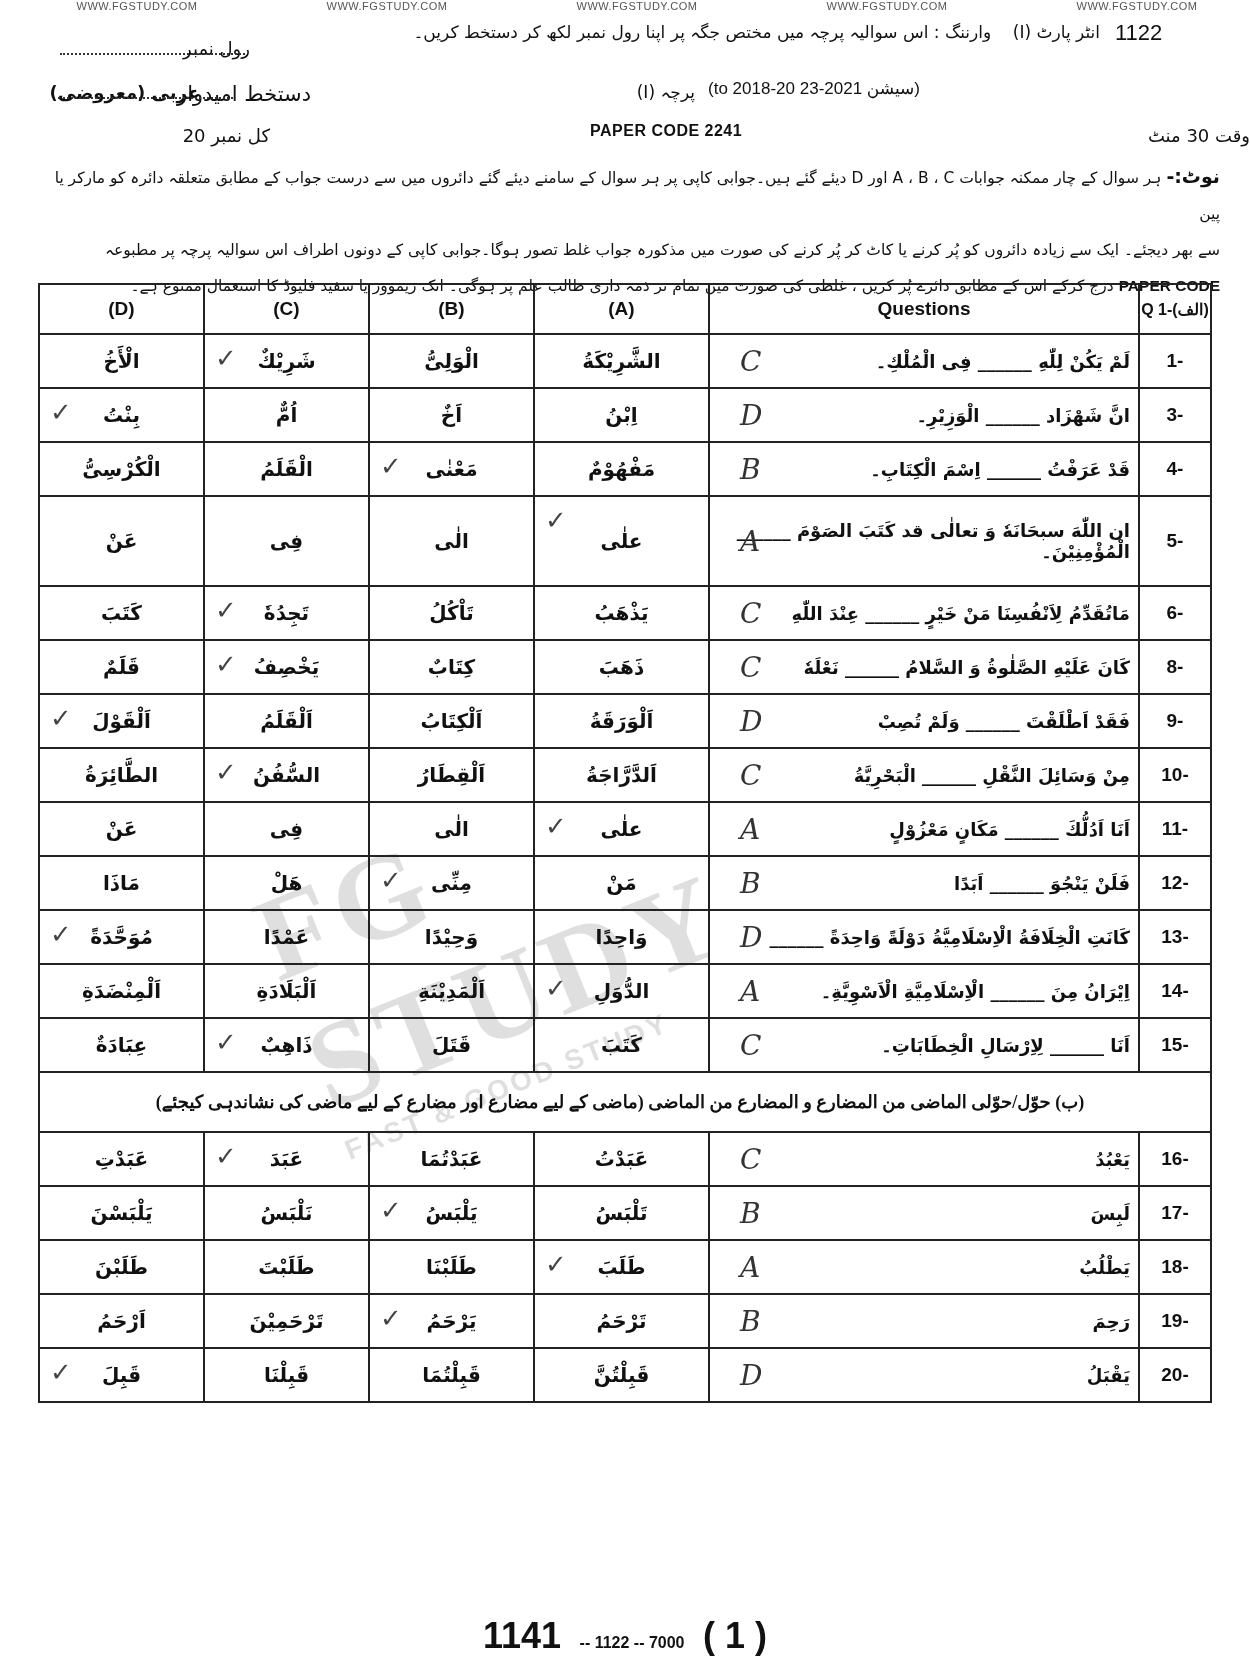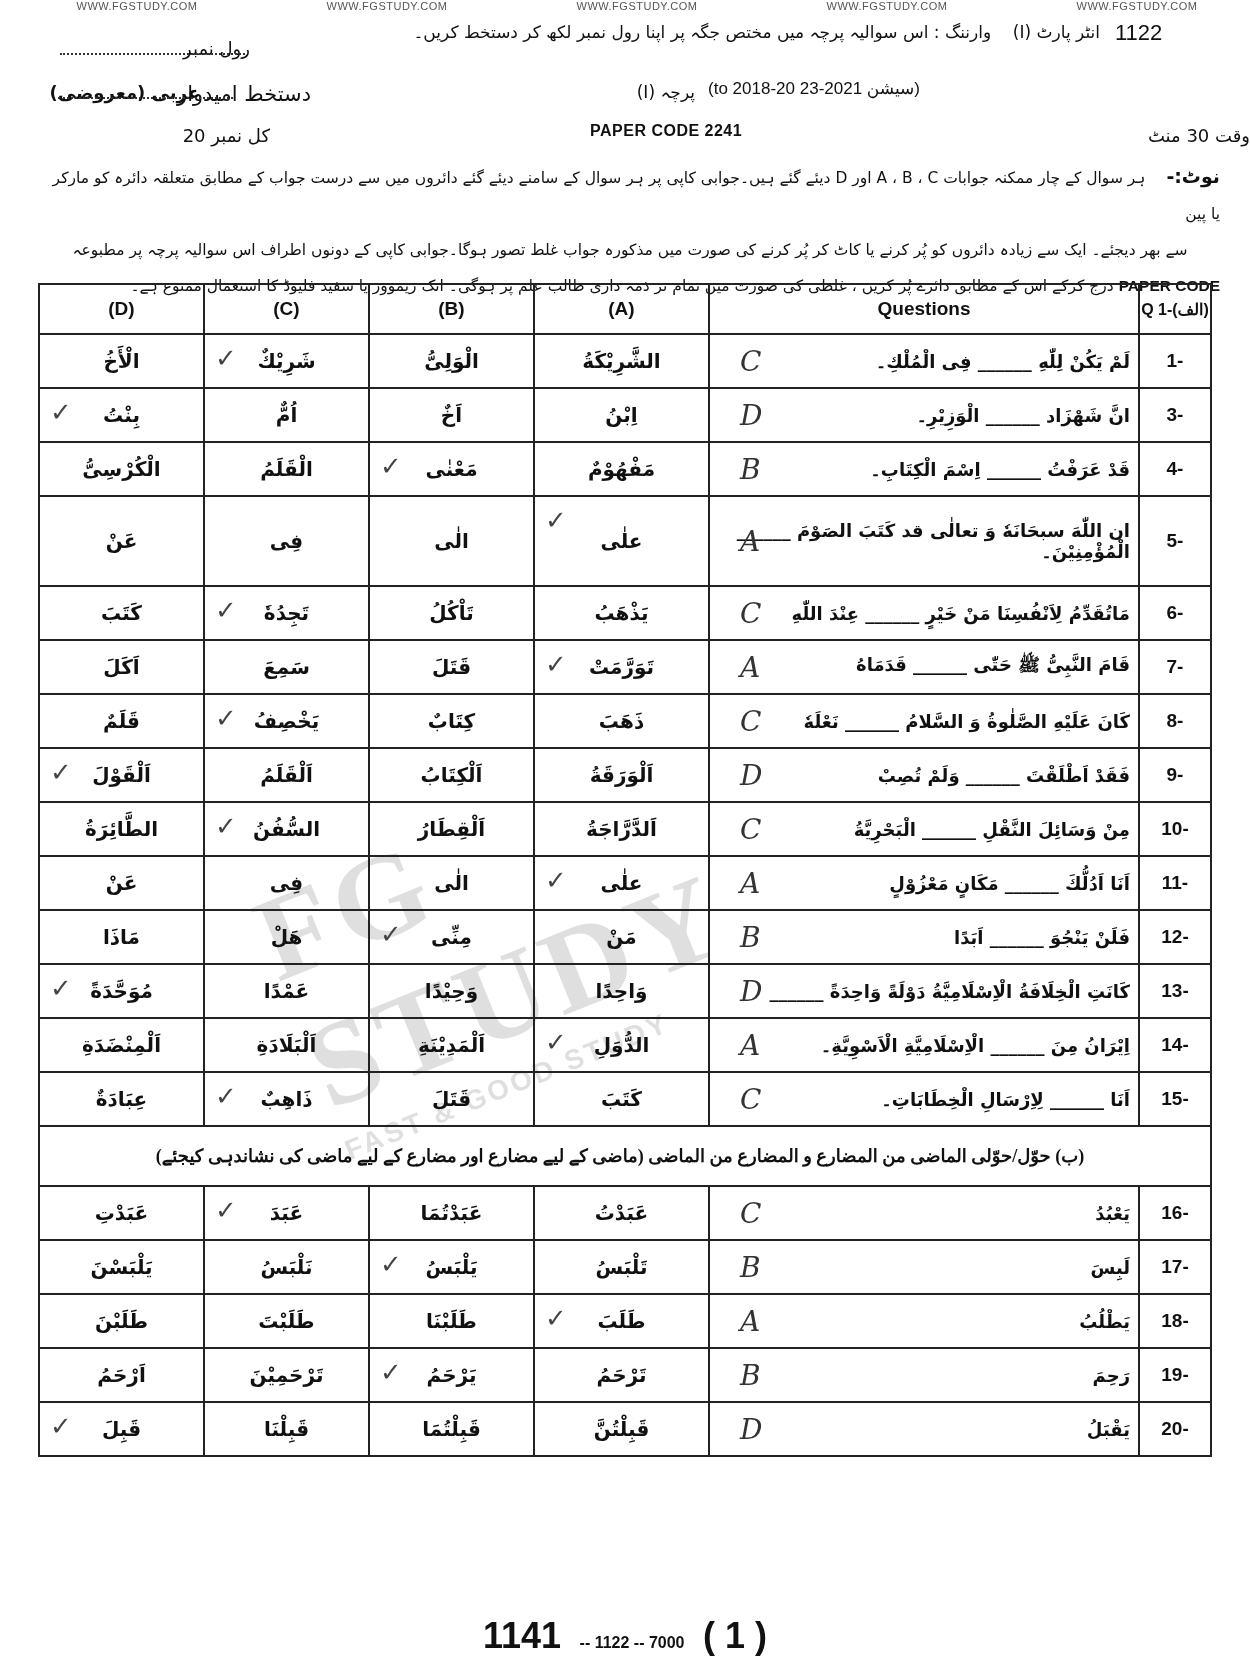--- a/index.html
+++ b/index.html
@@ -14,21 +14,21 @@
   }
   .header { position: absolute; left: 0; top: 0; width: 1250px; }
   .abs { position: absolute; white-space: nowrap; }
   .urdu { font-family: "DejaVu Sans", sans-serif; direction: rtl; }
   .line-dots { display: inline-block; border-bottom: 2px dotted #333; height: 0; vertical-align: middle; }
   .paper-code { font-family: "Liberation Sans", sans-serif; font-weight: bold; font-size: 16px; letter-spacing: 0.5px; }
   .note {
     position: absolute; left: 40px; width: 1180px; direction: rtl; text-align: right;
     font-size: 15.5px; line-height: 36px;
   }
-  .note b.lbl { font-size: 19px; margin-left: 16px; }
+  .note b.lbl { font-size: 19px; }
   .note .en { font-family: "Liberation Sans", sans-serif; font-weight: bold; direction: ltr; unicode-bidi: embed; }
 
   table.q {
     position: absolute; left: 38px; top: 283px; width: 1172px;
     border-collapse: collapse; direction: ltr; table-layout: fixed;
   }
   table.q td {
     border: 2px solid #222; text-align: center; vertical-align: middle;
     font-size: 20px; position: relative; padding: 0;
   }
@@ -90,21 +90,21 @@
   <span class="abs urdu" style="right:0px; top:125px; font-size:18px;">وقت 30 منٹ</span>
   <span class="abs paper-code" style="left:590px; top:122px;">PAPER CODE  2241</span>
   <span class="abs urdu" style="right:980px; top:125px; font-size:18px;">کل نمبر 20</span>
 </div>
 
 <div class="note" style="top:158px;">
   <div>
     <b class="lbl">نوٹ:-</b>
     <span>ہر سوال کے چار ممکنہ جوابات A ، B ، C اور D دیئے گئے ہیں۔جوابی کاپی پر ہر سوال کے سامنے دیئے گئے دائروں میں سے درست جواب کے مطابق متعلقہ دائرہ کو مارکر یا پین</span>
   </div>
-  <div style="text-align:center;">
+  <div style="">
     <span>سے بھر دیجئے۔ ایک سے زیادہ دائروں کو پُر کرنے یا کاٹ کر پُر کرنے کی صورت میں مذکورہ جواب غلط تصور ہوگا۔جوابی کاپی کے دونوں اطراف اس سوالیہ پرچہ پر مطبوعہ</span>
   </div>
   <div>
     <span class="en">PAPER CODE</span>
     <span>درج کرکے اس کے مطابق دائرے پُر کریں ، غلطی کی صورت میں تمام تر ذمہ داری طالب علم پر ہوگی۔ انک ریموور یا سفید فلیوڈ کا استعمال ممنوع ہے۔</span>
   </div>
 </div>
 
 <div class="bg-watermark">
   <div class="w1">FG STUDY</div>
@@ -165,28 +165,20 @@
       </tr>
       <tr style="height: 54px;">
         <td class="opt"><span>كَتَبَ</span></td>
         <td class="opt"><span>تَجِدُهٗ</span><span class="tick">✓</span></td>
         <td class="opt"><span>تَاْكُلُ</span></td>
         <td class="opt"><span>يَذْهَبُ</span></td>
         <td class="qtext"><span>مَاتُقَدِّمُ لِاَنْفُسِنَا مَنْ خَيْرٍ ______ عِنْدَ اللّٰهِ</span><span class="hand">C</span></td>
         <td class="qnum">6-</td>
       </tr>
       <tr style="height: 54px;">
-        <td class="opt"><span>اَكَلَ</span></td>
-        <td class="opt"><span>سَمِعَ</span></td>
-        <td class="opt"><span>قَتَلَ</span></td>
-        <td class="opt"><span>تَوَرَّمَتْ</span><span class="tick">✓</span></td>
-        <td class="qtext"><span>قَامَ النَّبِىُّ ﷺ حَتّٰى ______ قَدَمَاهُ</span><span class="hand">A</span></td>
-        <td class="qnum">7-</td>
-      </tr>
-      <tr style="height: 54px;">
         <td class="opt"><span>قَلَمٌ</span></td>
         <td class="opt"><span>يَخْصِفُ</span><span class="tick">✓</span></td>
         <td class="opt"><span>كِتَابٌ</span></td>
         <td class="opt"><span>ذَهَبَ</span></td>
         <td class="qtext"><span>كَانَ عَلَيْهِ الصَّلٰوةُ وَ السَّلامُ ______ نَعْلَهٗ</span><span class="hand">C</span></td>
         <td class="qnum">8-</td>
       </tr>
       <tr style="height: 54px;">
         <td class="opt"><span>اَلْقَوْلَ</span><span class="tick">✓</span></td>
         <td class="opt"><span>اَلْقَلَمُ</span></td>

